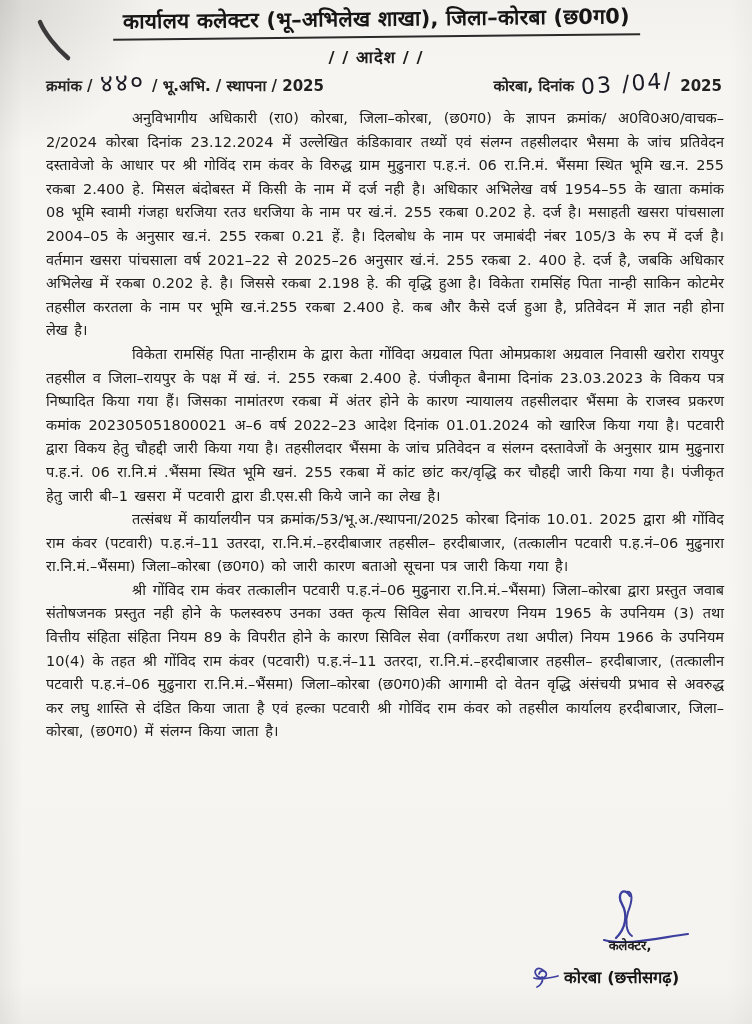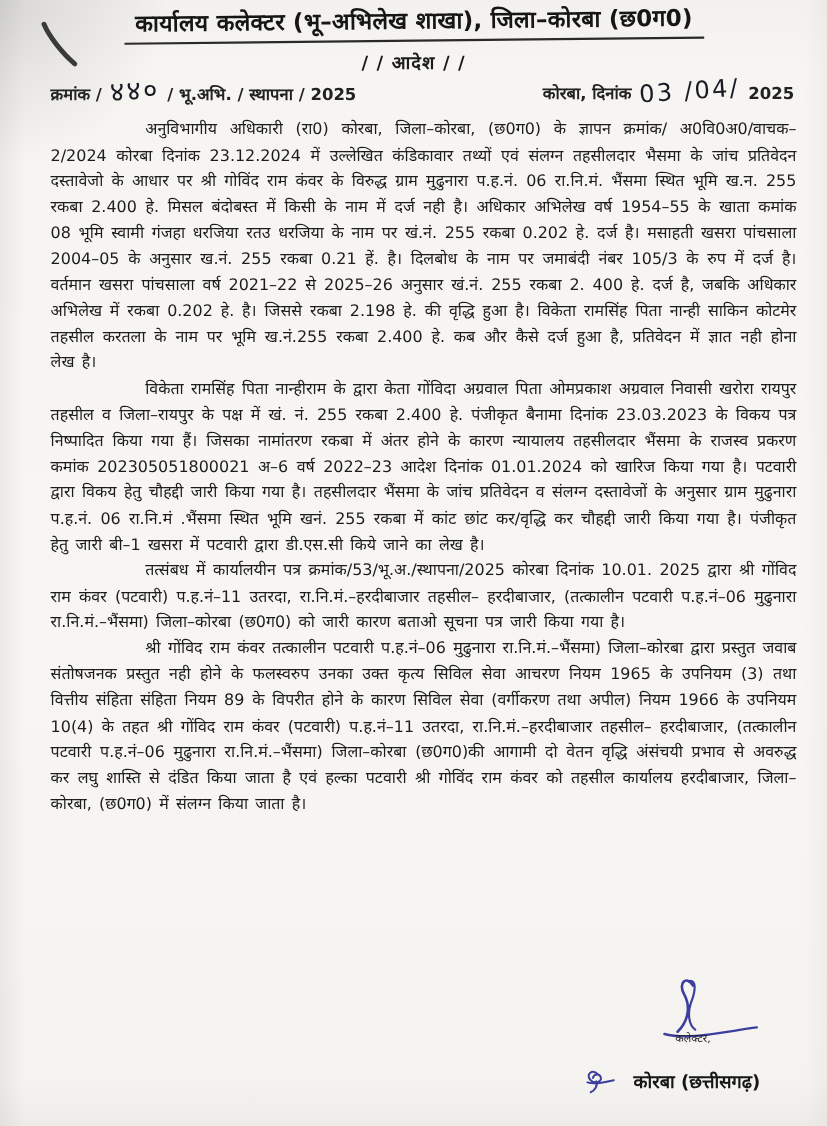--- a/index.html
+++ b/index.html
@@ -79,32 +79,32 @@
 
   .signature-block {
     position: absolute;
     top: 888px;
     right: 52px;
     text-align: center;
     width: 170px;
   }
   .signature-svg { display: block; margin: 0 auto -14px 66px; }
   .sig-designation {
-    font-size: 10px;
-    font-weight: normal;
+    font-size: 13px;
+    font-weight: bold;
     color: #1b1b1b;
     text-align: center;
     margin-left: 30px;
   }
   .sig-place-row {
     display: flex;
     align-items: center;
     justify-content: flex-start;
-    margin-top: 19px;
-    gap: 16px;
+    margin-top: 9px;
+    gap: 4px;
   }
   .sig-place {
     font-size: 16.5px;
     font-weight: bold;
     color: #171717;
     white-space: nowrap;
   }
   .corner-stroke { position: absolute; left: 34px; top: 16px; }
 </style>
 </head>

